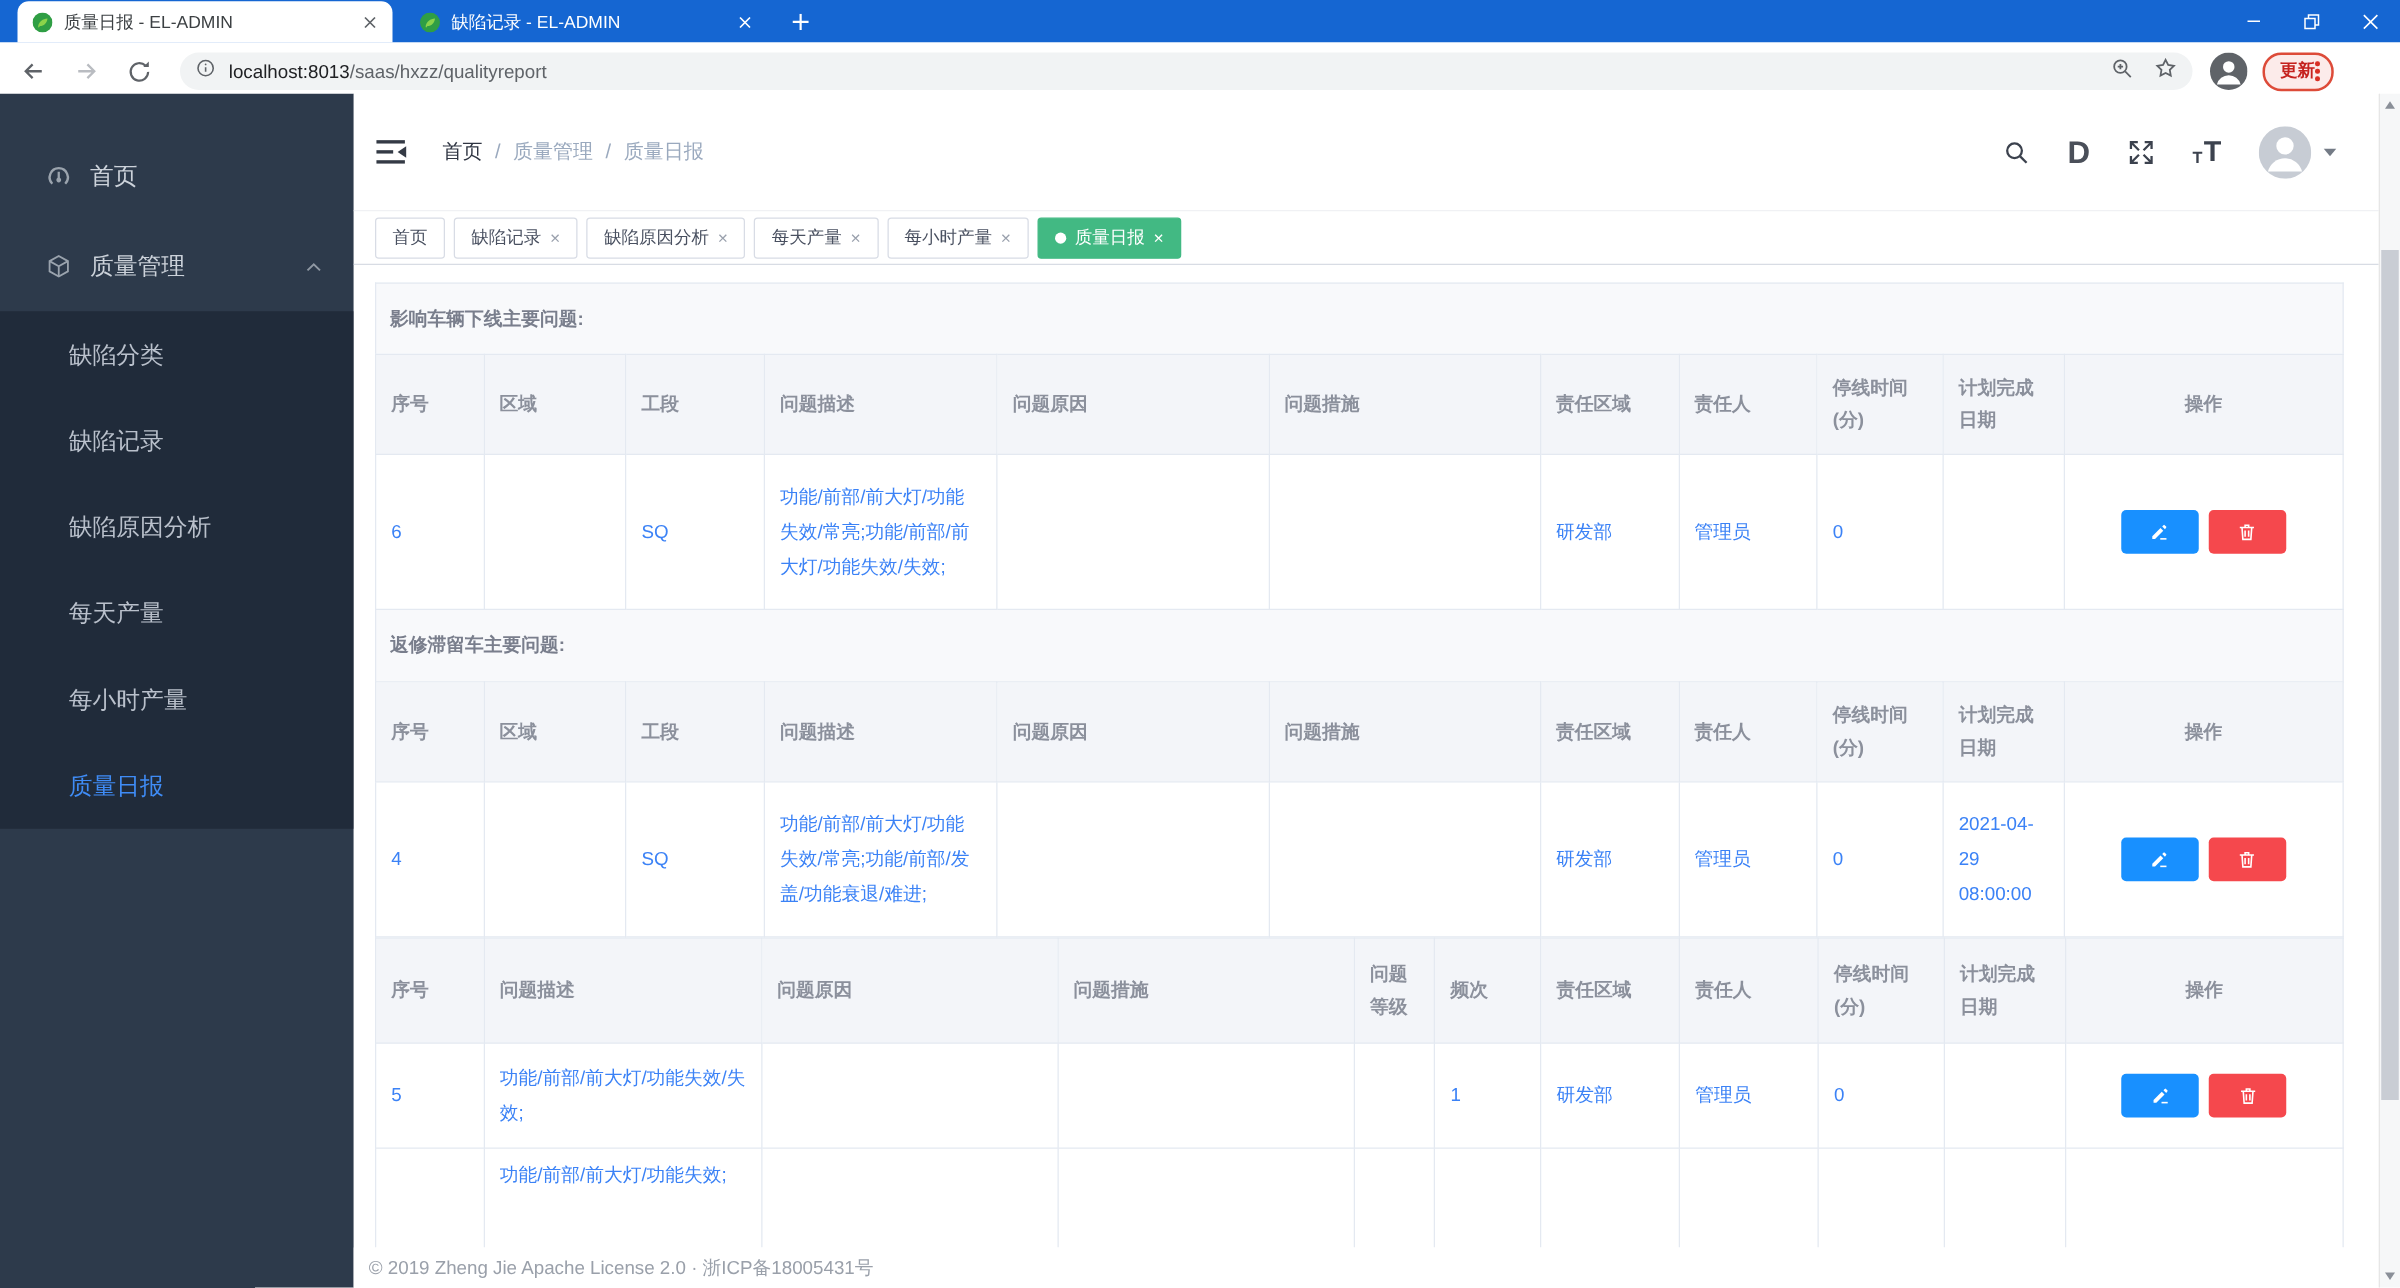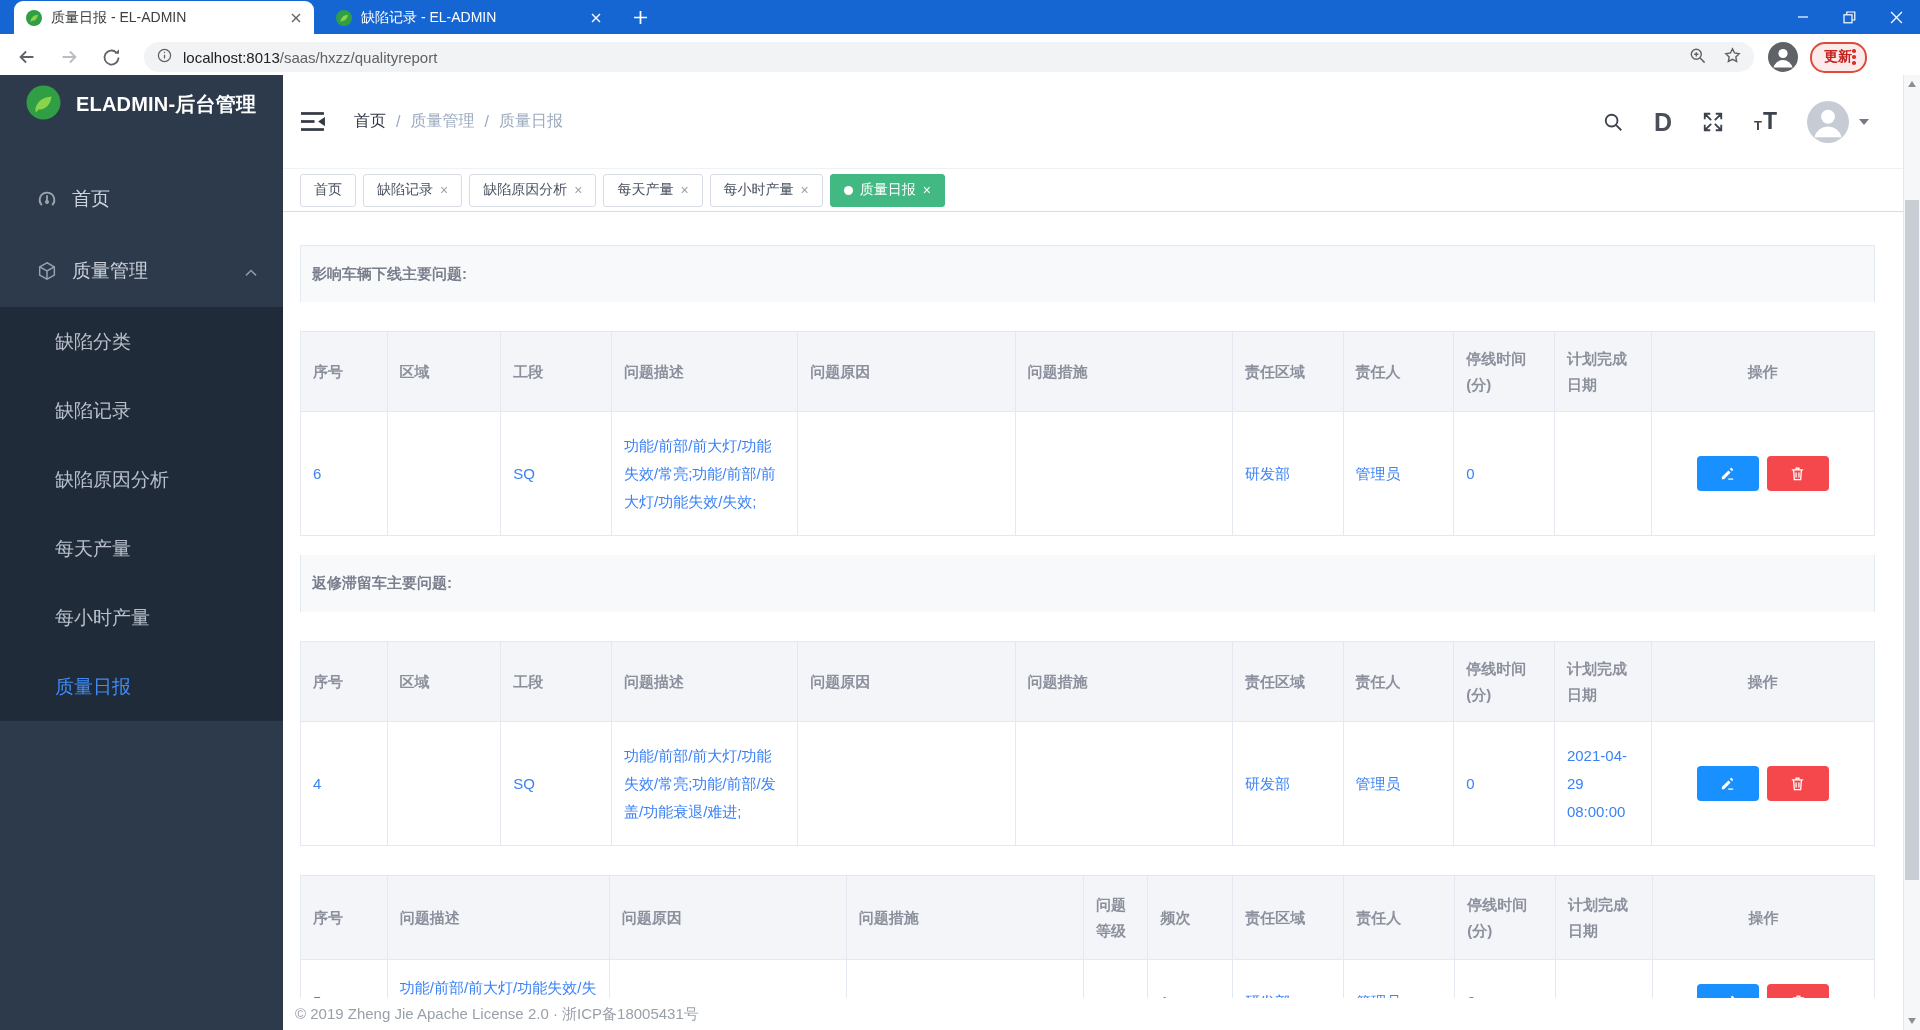--- a/index.html
+++ b/index.html
@@ -67,23 +67,23 @@
   .tag{height:33px;box-sizing:border-box;display:inline-flex;align-items:center;gap:7px;padding:0 13px;
     border:1px solid #d8dce5;border-radius:3px;background:#fff;font-size:14px;color:#495060;cursor:pointer;}
   .tag .x{font-size:14px;color:#9aa1ad;line-height:1;}
   .tag.active{background:#42b983;border-color:#42b983;color:#fff;}
   .tag.active .dot{width:9px;height:9px;border-radius:50%;background:#fff;}
   .tag.active .x{color:#fff;}
   .content{position:absolute;left:0;top:137px;width:1620px;height:786px;overflow:hidden;
     padding:14px 0 0 17px;box-sizing:border-box;}
   .tsec-title{width:1575px;height:57px;box-sizing:border-box;border:1px solid #e4e9f1;border-bottom:none;
     background:#f8f9fb;display:flex;align-items:center;padding-left:11px;
-    font-size:15px;font-weight:700;color:#797e8c;margin-top:19px;}
+    font-size:15px;font-weight:700;color:#797e8c;}
   .tsec + .tsec .tsec-title{border-top:none;}
-  .tbl{width:1575px;border-collapse:collapse;table-layout:fixed;font-size:15px;margin-top:29px;}
+  .tbl{width:1575px;border-collapse:collapse;table-layout:fixed;font-size:15px;}
   .tbl th,.tbl td{border:1px solid #e4e9f1;padding:0 12px;overflow:hidden;}
   .tbl th{background:#f3f5f9;color:#8b909c;font-weight:700;text-align:left;line-height:26px;}
   .tbl td{color:#3b82f6;line-height:28px;text-align:left;}
   .tbl .ops{text-align:center;}
   .t12 thead tr{height:80px;}
   .t12 tbody tr{height:124px;}
   .t3 thead tr{height:84px;}
   .t3 tbody tr.r-full{height:84px;}
   .t3 tbody tr.partial{height:124px;}
   .partial td{vertical-align:top;padding-top:8px;}
@@ -208,29 +208,20 @@
         <i></i>
         <i></i>
         <i></i>
       </span>
   </span>
 </div>
 
 <div class="page">
 
   <div class="sidebar">
-    <div class="logo-row">
-      <span>
-        <svg viewBox="0 0 36 36" width="35" height="35">
-            <circle cx="18" cy="18" r="17.5" fill="#2f9e44"></circle>
-            <path d="M9.5 25c1.8-8.5 8.3-12.6 16.8-13.2-1 8.4-6.2 13.5-13.4 13.5l-2.6 3z" fill="#8bd34a"></path>
-          </svg>
-      </span>
-      <span class="logo-title">ELADMIN-后台管理</span>
-    </div>
     <div class="menu">
       <div class="menu-item">
         <span class="micon">
           <svg viewBox="0 0 24 24" width="22" height="22" fill="#9aa3ad">
               <path d="M12 4a9 9 0 0 0-6.4 15.3l1.5-1.4a7 7 0 1 1 9.8 0l1.5 1.4A9 9 0 0 0 12 4zm1 9.4V8h-2v5.4a2.1 2.1 0 1 0 2 0z"></path>
             </svg>
         </span>
         <span>首页</span>
       </div>
       <div class="menu-item">

